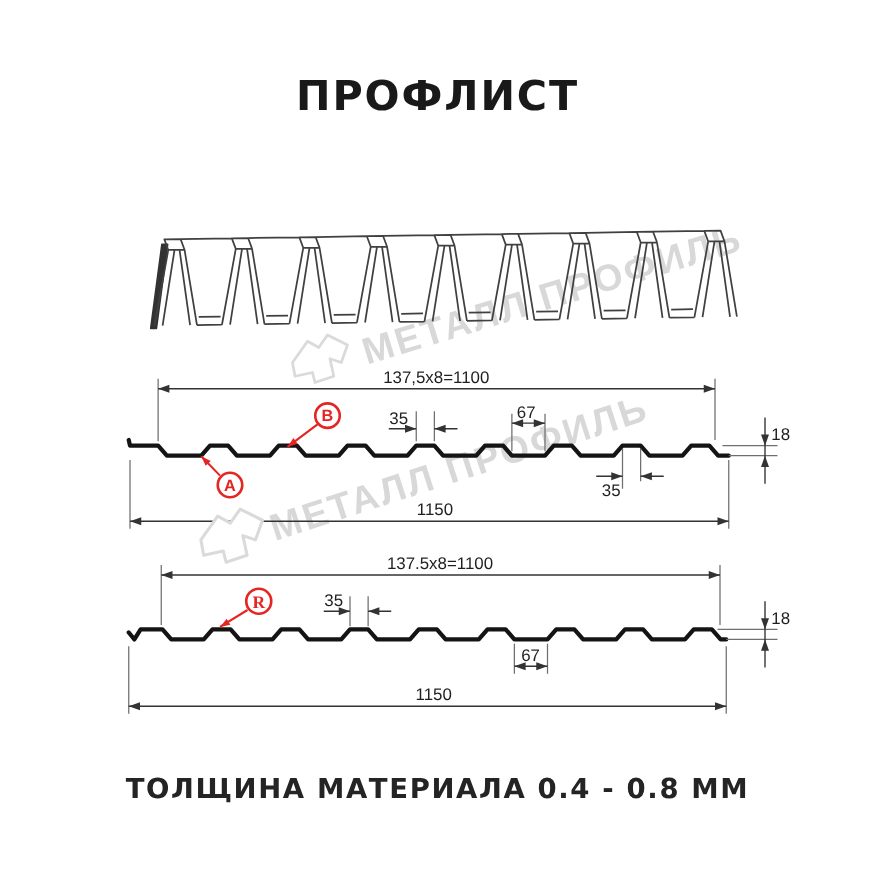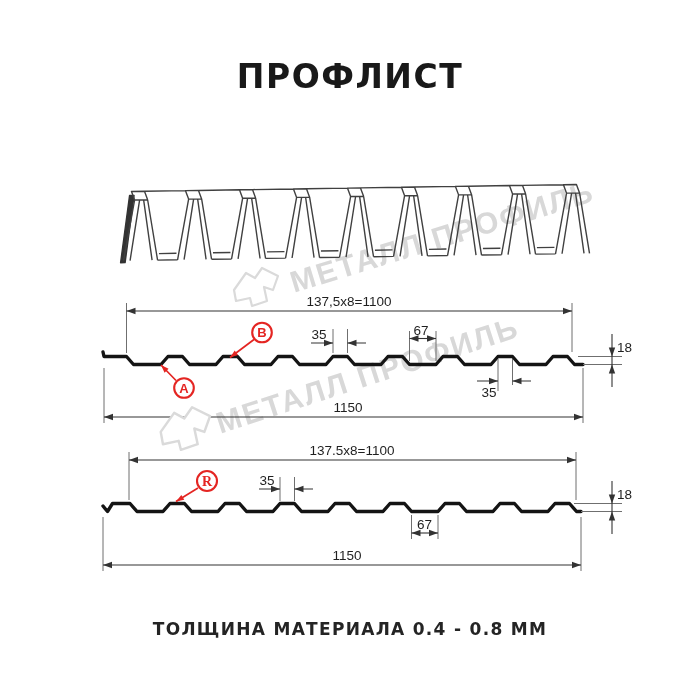--- a/index.html
+++ b/index.html
@@ -5,21 +5,21 @@
   html,body{margin:0;padding:0;}
   #stage{position:relative;width:700px;height:700px;background:#ffffff;overflow:hidden;
          font-family:"Liberation Sans",sans-serif;}
   .ttl{position:absolute;left:0;top:57px;width:700px;text-align:center;
        font-family:"DejaVu Sans",sans-serif;font-weight:800;font-size:33px;
        letter-spacing:1.5px;color:#191919;}
   .sub{position:absolute;left:0;top:99px;width:700px;text-align:center;
        font-family:"DejaVu Sans",sans-serif;font-weight:700;font-size:14.5px;
        letter-spacing:1px;color:#1d1d1d;}
   .foot{position:absolute;left:0;top:619px;width:700px;text-align:center;
-        font-family:"DejaVu Sans",sans-serif;font-weight:700;font-size:17px;
+        font-family:"DejaVu Sans",sans-serif;font-weight:700;font-size:22px;
         letter-spacing:1.3px;color:#242424;}
   .wm{position:absolute;white-space:nowrap;font-weight:700;font-size:30px;
       letter-spacing:2px;color:#d8d8d8;transform-origin:0 0;z-index:1;}
   #wm1{left:286px;top:267px;transform:rotate(-17deg);}
   #wm2{left:212px;top:408px;transform:rotate(-18deg);}
   #draw{position:absolute;left:0;top:0;z-index:2;}
   .ttl,.sub,.foot{z-index:3;}
   .thin{stroke:#6f6f6f;stroke-width:1;fill:none;}
   .dim{stroke:#333333;stroke-width:1.1;fill:none;}
   .prof{stroke:#141414;stroke-width:3.4;fill:none;stroke-linejoin:round;stroke-linecap:round;}

